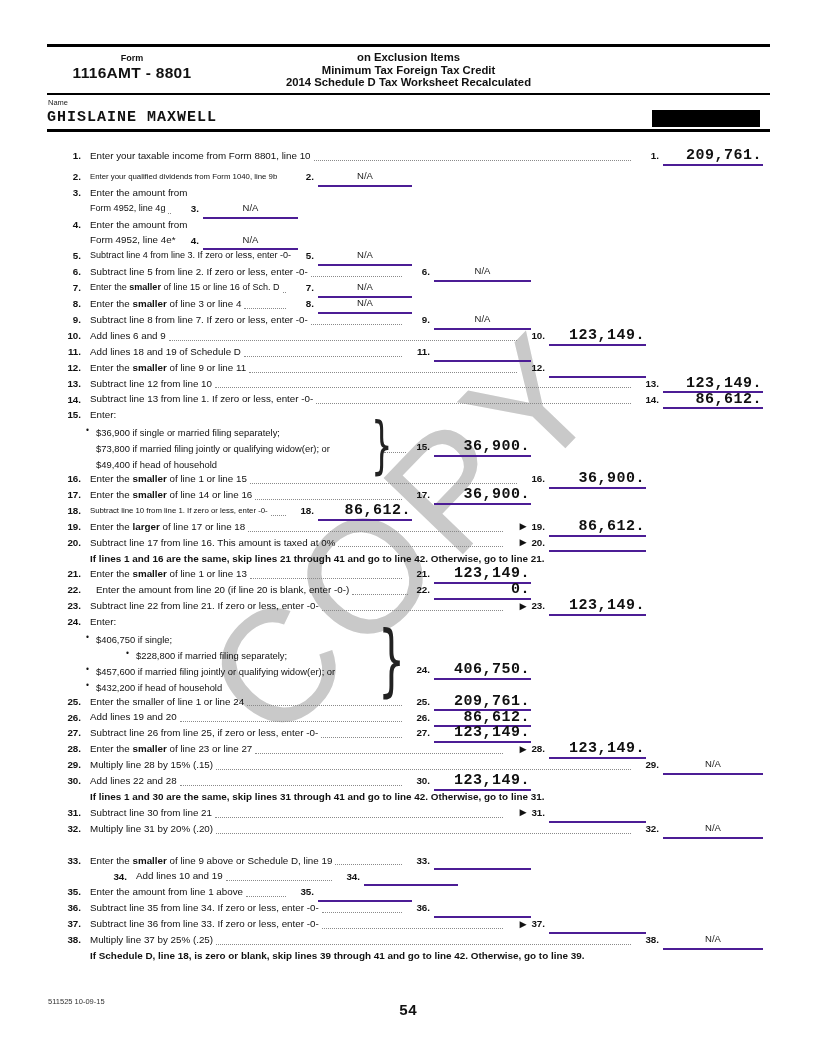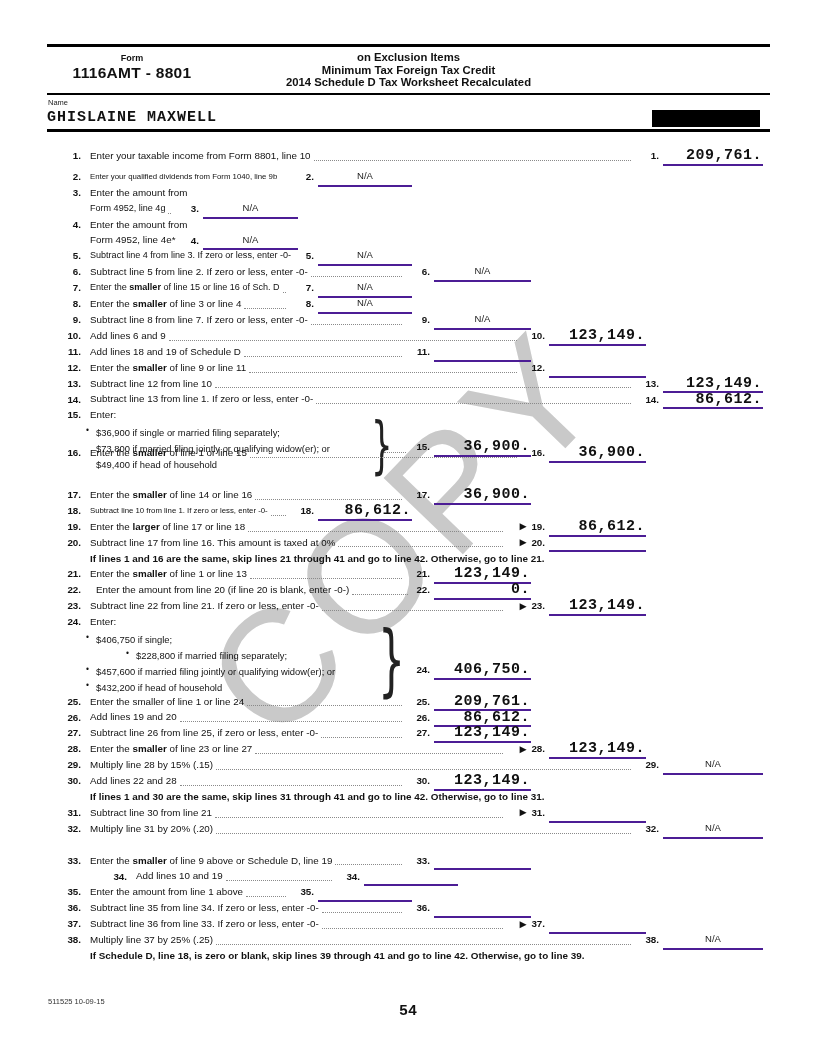--- a/index.html
+++ b/index.html
@@ -257,21 +257,21 @@
         <div class="gline" style="top: 0px;"><span class="bullet">•</span><span class="gtext">$36,900 if single or married filing separately;</span></div>
         <div class="gline" style="top: 15.9px;"><span class="bullet"></span><span class="gtext">$73,800 if married filing jointly or qualifying widow(er); or</span></div>
         <div class="gline" style="top: 31.8px;"><span class="bullet"></span><span class="gtext">$49,400 if head of household</span></div>
         <div class="brace" style="left: 371px; height: 47.7px; line-height: 47.7px; font-size: 61.7px;">}</div>
         <div class="gdots" style="left: 384px; top: 17.9px;"></div>
         <div class="numbox" style="top: 15.9px; left: 358px;">15.</div>
         <div class="field" style="top: 15.9px; left: 434px; width: 97px;">
           <span class="val">36,900.</span>
         </div>
       </div>
-      <div class="row" style="top: 445px; height: 15.9px;">
+      <div class="row" style="top: 471px; height: 15.9px;">
         <div class="rownum">16.</div>
         <div class="lblwrap" style="left: 90px; width: 429px;">
           <span class="lbl"><span>Enter the </span><span class="b">smaller</span><span> of line 1 or line 15</span></span>
           <span class="fill dots"></span>
         </div>
         <div class="numbox" style="left: 473px;"><span>16.</span></div>
         <div class="field" style="left: 549px; width: 97px;">
           <span class="val">36,900.</span>
         </div>
       </div>

